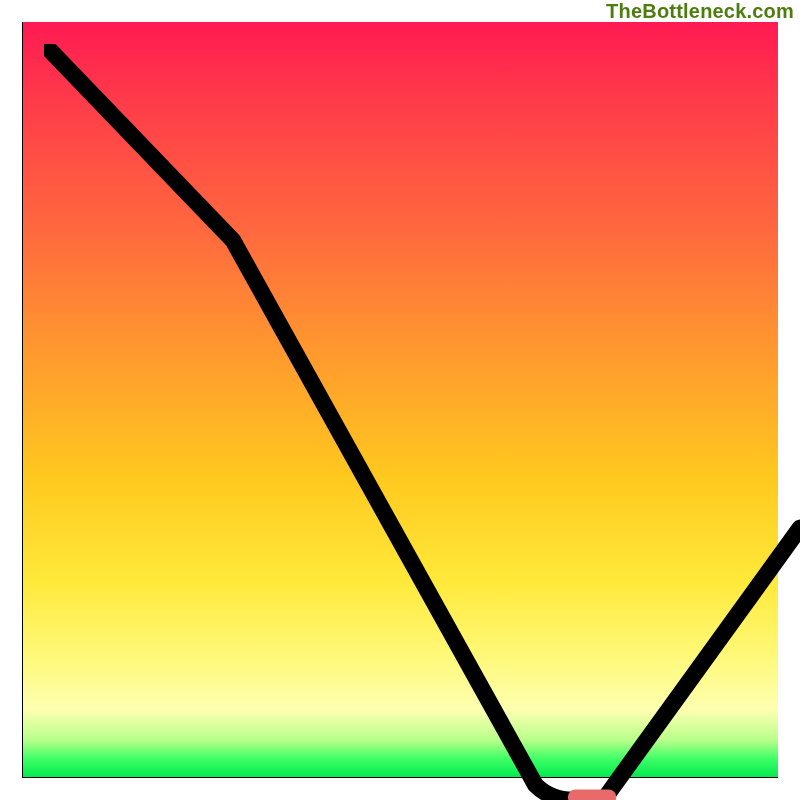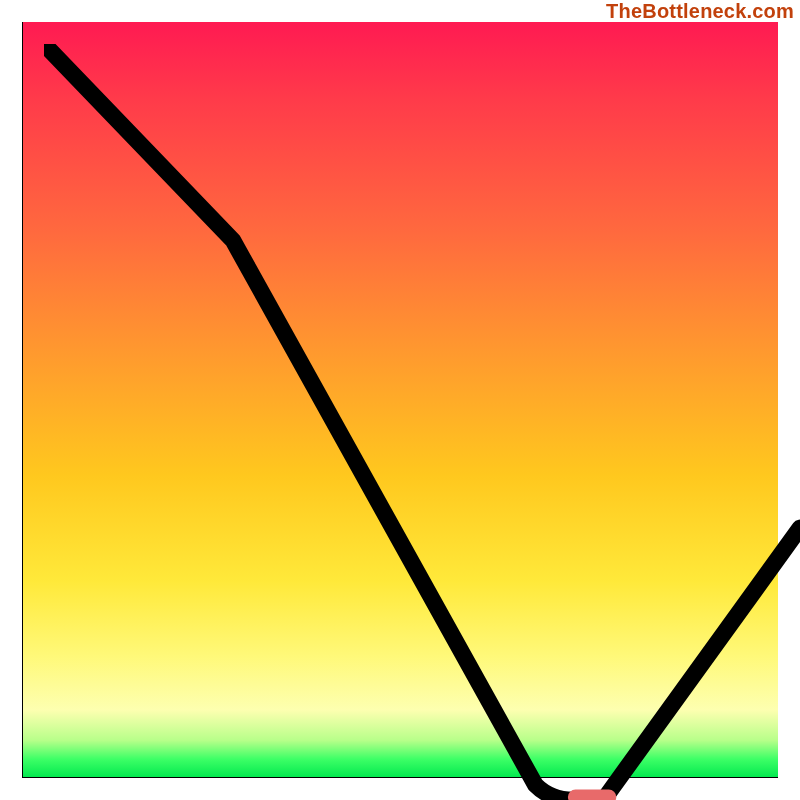--- a/index.html
+++ b/index.html
@@ -72,21 +72,21 @@
   .curve-svg .marker {
     fill: #e86a6a;
     stroke: none;
   }
   .watermark {
     position: absolute;
     top: 0px;
     right: 6px;
     font-size: 20px;
     font-weight: 600;
-    color: #c2410c;
+    color: #4d7c0f;
     letter-spacing: 0.2px;
   }
 </style>
 </head>
 <body>
 
 <div class="canvas">
 
   <div class="plot-area">
     <div class="gradient-bg"></div>

